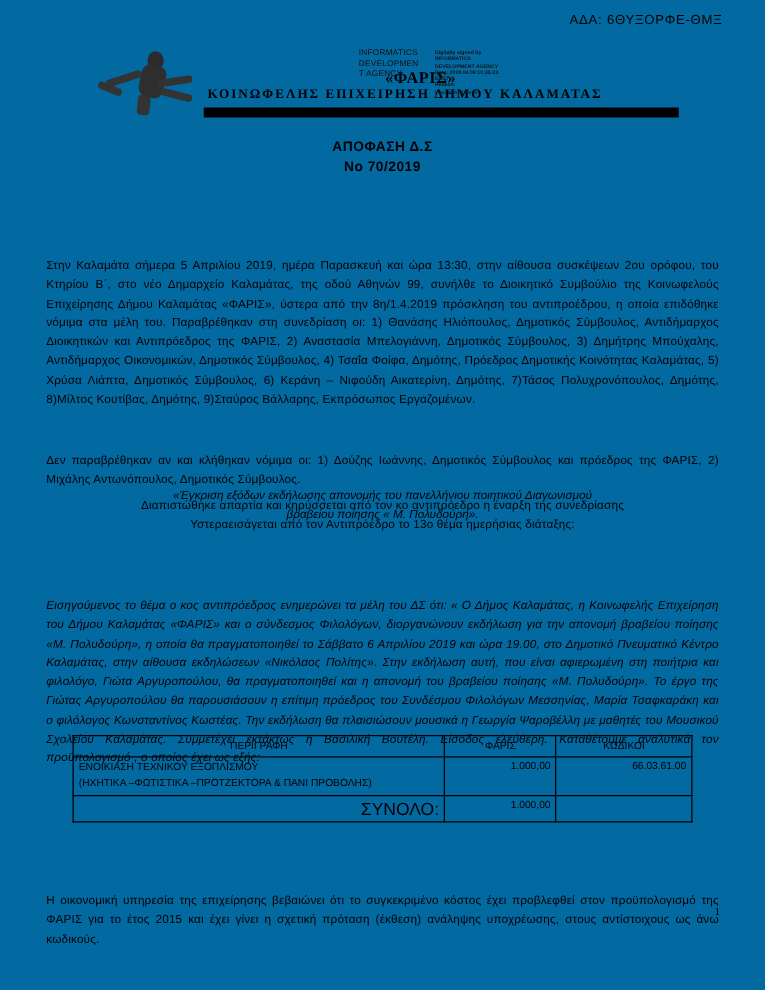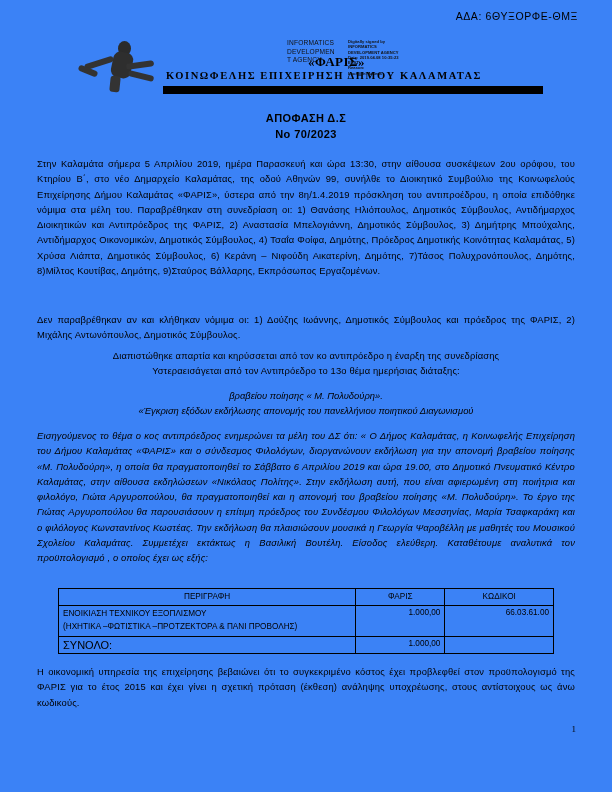--- a/index.html
+++ b/index.html
@@ -14,21 +14,21 @@
     font-family: "Liberation Sans", sans-serif;
     color: #000000;
     overflow: hidden;
   }
 
   .page {
     position: absolute;
     left: 0; top: 0;
     width: 612px;
     height: 792px;
-    background: #3b82f6;
+    background: #0369a1;
   }
 
   
   .ada-code {
     position: absolute;
     right: 34px;
     top: 10px;
     font-size: 10.5px;
     letter-spacing: 0.6px;
     white-space: nowrap;
@@ -182,20 +182,21 @@
 
   
   .body-block {
     position: absolute;
     left: 37px;
     width: 538px;
     font-size: 9.4px;
     line-height: 15.3px;
     text-align: justify;
     letter-spacing: 0.15px;
+    margin-top: 48px;
   }
   .body-block.noindent { text-align: center; }
 
   .p1 { top: 156px; }
   .p2 { top: 312px; }
   .p3 { top: 348px; }
   .quote {
     position: absolute;
     left: 70px;
     width: 472px;
@@ -242,22 +243,23 @@
     text-align: right;
     vertical-align: bottom;
     font-size: 8.2px;
   }
   .cell-code {
     text-align: right;
     vertical-align: bottom;
     font-size: 8.2px;
   }
   .cell-total-label {
-    font-weight: bold;
-    font-size: 11px;
+    text-align: right;
+    font-weight: bold;
+    font-size: 14px;
   }
   .cell-total-value {
     text-align: right;
     font-weight: bold;
     font-size: 8.2px;
   }
   .cell-empty { }
 
   
   .page-number {
@@ -305,34 +307,34 @@
         <div>DEVELOPMENT AGENCY</div>
         <div>Date: 2019.04.08 10:35:23</div>
         <div>EEST</div>
         <div>Reason:</div>
         <div>Location: Athens</div>
       </div>
     </div>
   </div>
 
   <div class="doc-title">ΑΠΟΦΑΣΗ Δ.Σ</div>
-  <div class="doc-number">Νο 70/2023</div>
+  <div class="doc-number">Νο 70/2019</div>
 
   <div class="body-block p1">Στην Καλαμάτα σήμερα 5 Απριλίου 2019, ημέρα Παρασκευή και ώρα 13:30, στην αίθουσα συσκέψεων 2ου ορόφου, του Κτηρίου Β΄, στο νέο Δημαρχείο Καλαμάτας, της οδού Αθηνών 99, συνήλθε το Διοικητικό Συμβούλιο της Κοινωφελούς Επιχείρησης Δήμου Καλαμάτας «ΦΑΡΙΣ», ύστερα από την 8η/1.4.2019 πρόσκληση του αντιπροέδρου, η οποία επιδόθηκε νόμιμα στα μέλη του. Παραβρέθηκαν στη συνεδρίαση οι: 1) Θανάσης Ηλιόπουλος, Δημοτικός Σύμβουλος, Αντιδήμαρχος Διοικητικών και Αντιπρόεδρος της ΦΑΡΙΣ, 2) Αναστασία Μπελογιάννη, Δημοτικός Σύμβουλος, 3) Δημήτρης Μπούχαλης, Αντιδήμαρχος Οικονομικών, Δημοτικός Σύμβουλος, 4) Τσαΐα Φοίφα, Δημότης, Πρόεδρος Δημοτικής Κοινότητας Καλαμάτας, 5) Χρύσα Λιάπτα, Δημοτικός Σύμβουλος, 6) Κεράνη – Νιφούδη Αικατερίνη, Δημότης, 7)Τάσος Πολυχρονόπουλος, Δημότης, 8)Μίλτος Κουτίβας, Δημότης, 9)Σταύρος Βάλλαρης, Εκπρόσωπος Εργαζομένων.</div>
 
   <div class="body-block p2">Δεν παραβρέθηκαν αν και κλήθηκαν νόμιμα οι: 1) Δούζης Ιωάννης, Δημοτικός Σύμβουλος και πρόεδρος της ΦΑΡΙΣ, 2) Μιχάλης Αντωνόπουλος, Δημοτικός Σύμβουλος.</div>
 
   <div class="body-block p3 noindent">
     <div>Διαπιστώθηκε απαρτία και κηρύσσεται από τον κο αντιπρόεδρο η έναρξη της συνεδρίασης</div>
     <div>Υστεραεισάγεται από τον Αντιπρόεδρο το 13ο θέμα ημερήσιας διάταξης:</div>
   </div>
 
   <div class="quote">
+    <div>«Έγκριση εξόδων εκδήλωσης απονομής του πανελλήνιου ποιητικού Διαγωνισμού</div>
     <div>βραβείου ποίησης  « Μ. Πολυδούρη».</div>
-    <div>«Έγκριση εξόδων εκδήλωσης απονομής του πανελλήνιου ποιητικού Διαγωνισμού</div>
   </div>
 
   <div class="body-block p4">Εισηγούμενος το θέμα ο κος αντιπρόεδρος ενημερώνει τα μέλη του ΔΣ ότι: « Ο Δήμος Καλαμάτας, η Κοινωφελής Επιχείρηση του Δήμου Καλαμάτας «ΦΑΡΙΣ» και ο σύνδεσμος Φιλολόγων, διοργανώνουν εκδήλωση για την απονομή βραβείου ποίησης «Μ. Πολυδούρη», η οποία θα πραγματοποιηθεί το Σάββατο 6 Απριλίου 2019 και ώρα 19.00, στο Δημοτικό Πνευματικό Κέντρο Καλαμάτας, στην αίθουσα εκδηλώσεων «Νικόλαος Πολίτης». Στην εκδήλωση αυτή, που είναι αφιερωμένη στη ποιήτρια και φιλολόγο, Γιώτα Αργυροπούλου, θα πραγματοποιηθεί και η απονομή του βραβείου ποίησης «Μ. Πολυδούρη». Το έργο της Γιώτας Αργυροπούλου θα παρουσιάσουν η επίτιμη πρόεδρος του Συνδέσμου Φιλολόγων Μεσσηνίας, Μαρία Τσαφκαράκη και ο φιλόλογος Κωνσταντίνος Κωστέας. Την εκδήλωση θα πλαισιώσουν μουσικά η Γεωργία Ψαροβέλλη με μαθητές του Μουσικού Σχολείου Καλαμάτας. Συμμετέχει εκτάκτως η Βασιλική Βουτέλη. Είσοδος ελεύθερη. Καταθέτουμε αναλυτικά τον προϋπολογισμό , ο οποίος έχει ως εξής:</div>
 
   <table class="cost-table">
     <thead>
       <tr>
         <th class="col-desc">ΠΕΡΙΓΡΑΦΗ</th>
         <th class="col-amount">ΦΑΡΙΣ</th>
         <th class="col-code">ΚΩΔΙΚΟΙ</th>

